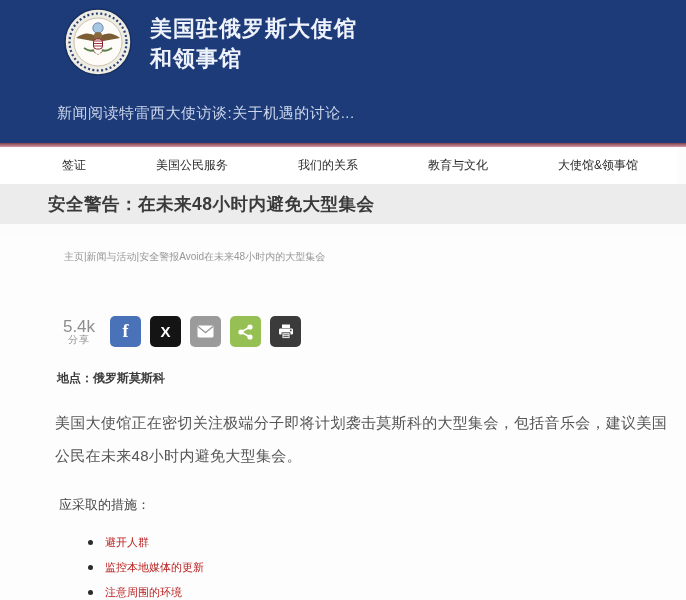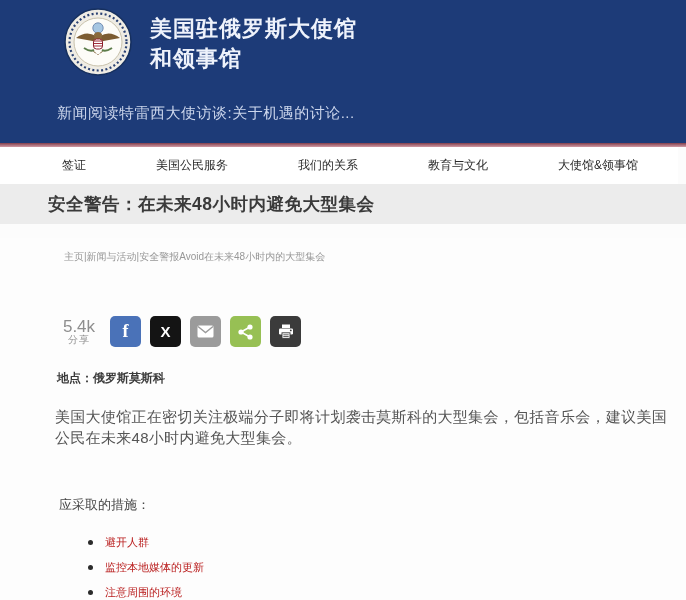--- a/index.html
+++ b/index.html
@@ -69,21 +69,21 @@
     color:#fff; cursor:pointer; border:none;
   }
   .share-btn .glyph-f { font-size:18px; font-weight:bold; font-family:"Liberation Serif","DejaVu Serif",serif; }
   .share-btn .glyph-x { font-size:15px; font-weight:bold; }
   .share-btn svg { display:block; }
 
   .location-line { position:absolute; top:132px; left:57px; font-size:12px; font-weight:bold; color:#3a3a3a;text-align:center; }
 
   .body-text {
     position:absolute; top:168px; left:55px; width:618px;
-    font-size:15px; color:#555; line-height:21px; letter-spacing:0.3px;
+    font-size:15px; color:#555; line-height:33px; letter-spacing:0.3px;
   }
 
   .actions-heading { position:absolute; top:258px; left:59px; font-size:13px; color:#474747; }
 
   .actions-list { position:absolute; top:298px; left:88px; list-style:none; }
   .actions-list li {
     font-size:11px; color:#b91c1c; margin-bottom:12px; position:relative; padding-left:17px; line-height:13px;
   }
   .actions-list li::before {
     content:""; position:absolute; left:0; top:4px;

